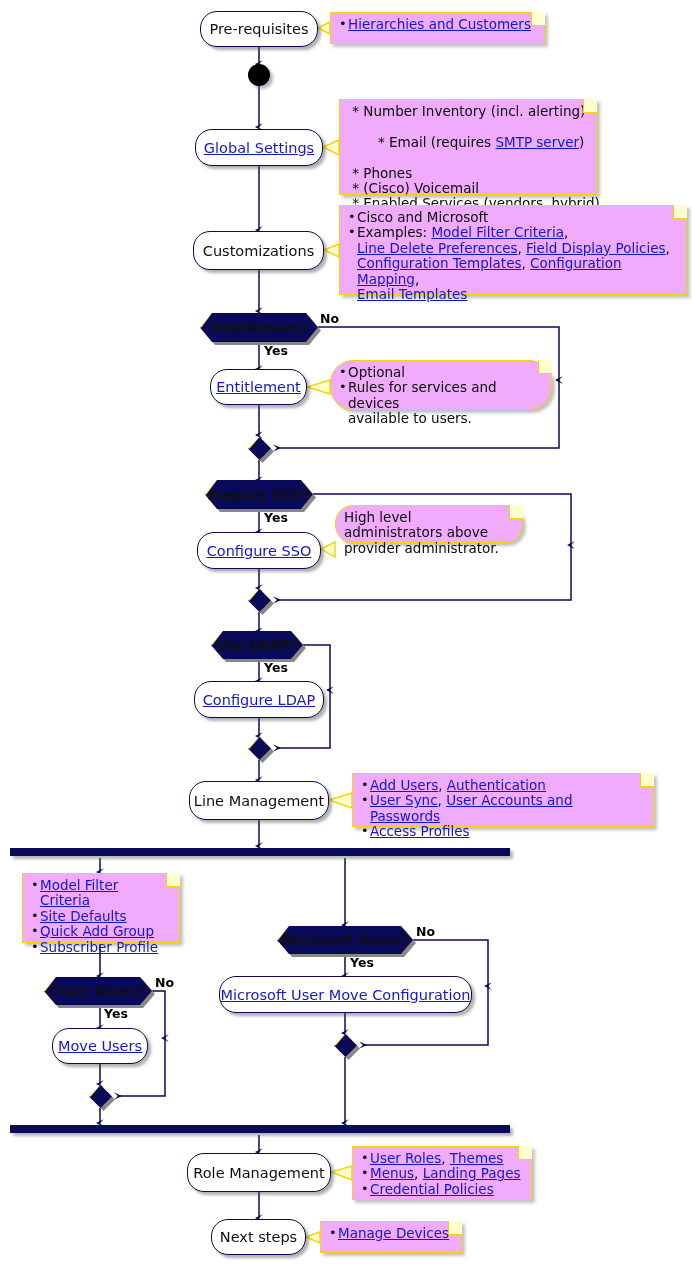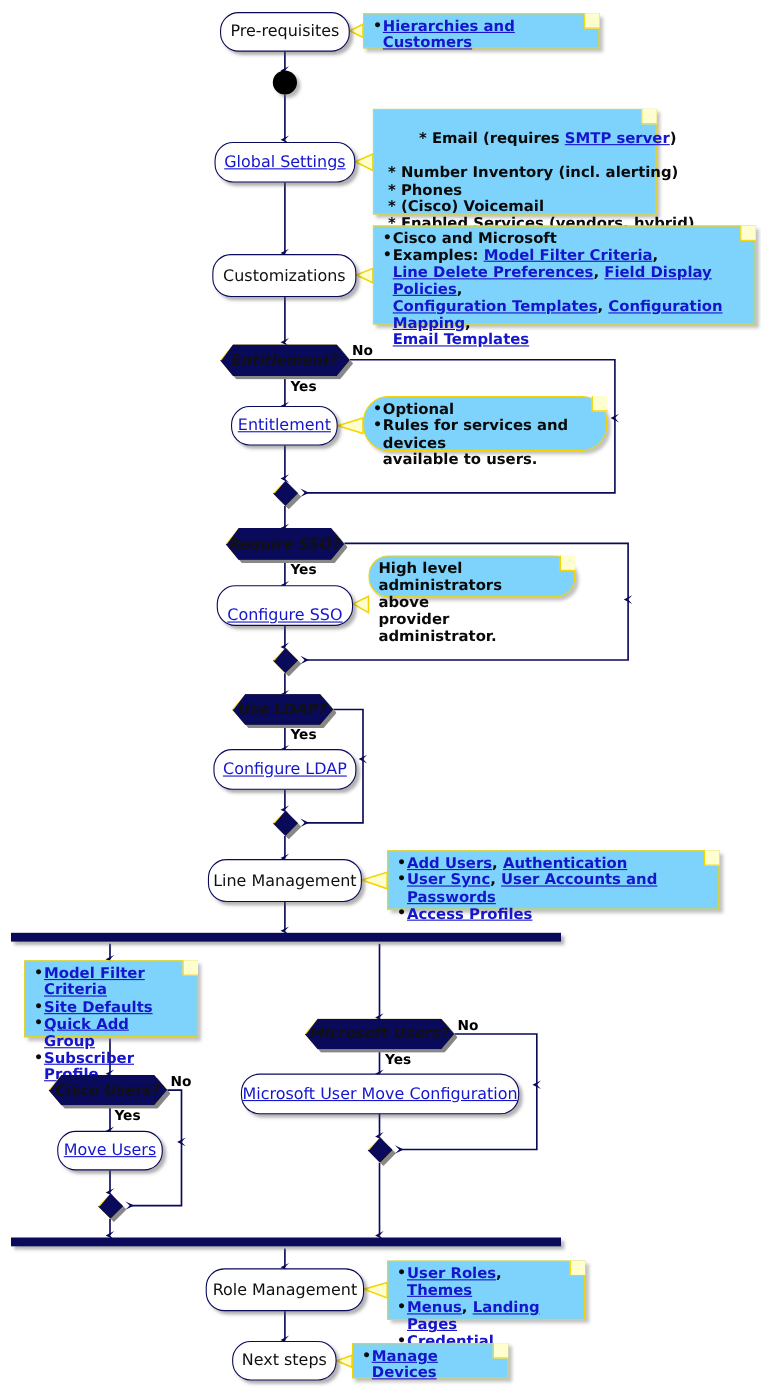--- a/index.html
+++ b/index.html
@@ -45,24 +45,24 @@
 
   
   .dot{position:absolute;width:22px;height:22px;border-radius:50%;background:#000000;
        box-shadow:3px 3px 3px rgba(110,110,110,0.5);z-index:3;}
 
   
   .bar{position:absolute;background:#0A0A5A;height:8px;
        box-shadow:3px 3px 3px rgba(120,120,120,0.55);z-index:3;}
 
   
-  .note{position:absolute;box-sizing:border-box;background:#7dd3fc;
+  .note{position:absolute;box-sizing:border-box;background:#f0abfc;
        border:1.4px solid #F5D400;
-       padding:4px 24px 5px 8px;font-size:13.5px;line-height:15.4px;color:#0A0A0A;
-       box-shadow:3px 3px 3px rgba(120,120,120,0.45);z-index:2;font-weight:bold;}
+       padding:4px 8px 5px 8px;font-size:13.5px;line-height:15.4px;color:#0A0A0A;
+       box-shadow:3px 3px 3px rgba(120,120,120,0.45);z-index:2;}
   .note .fold{position:absolute;right:-1px;top:-1px;width:13px;height:13px;
        background:#FEFECE;border-left:1.4px solid #F5D400;border-bottom:1.4px solid #F5D400;
        transform:none;}
   .note ul{margin:0;padding:0;list-style:none;}
   .note li{position:relative;padding-left:9px;}
   .note li:before{content:"\2022";position:absolute;left:0;top:-1px;font-size:13px;}
   .note .plain{white-space:pre;}
   .note .lnk{color:#1515CC;text-decoration:underline;}
   .note .cont{padding-left:9px;}
 
@@ -187,21 +187,21 @@
   </div>
 
   <div class="dec" style="left:205px;top:480px;width:108px;height:29px;">
     <div class="hexshadow"></div>
     <div class="hex"></div>
     <div class="hexline"></div>
     <div class="dlabel">Require SSO?</div>
   </div>
   <div class="elabel" style="left:264px;top:510px;">Yes</div>
 
-  <div class="act" style="left:197px;top:532px;width:124px;height:37px;align-items:flex-end;">
+  <div class="act" style="left:197px;top:532px;width:124px;height:37px;">
     <span class="lnk">Configure SSO</span>
   </div>
 
   <div class="merge" style="left:248px;top:589px;">
     <i class="ms"></i>
       <i class="mf"></i>
       <i class="ml"></i>
   </div>
 
   <div class="dec" style="left:211px;top:631px;width:92px;height:28px;">
@@ -278,24 +278,24 @@
 
   <div class="note" style="left:330px;top:12px;width:215px;height:32px;">
     <div class="fold"></div>
     <ul>
         <li><span class="lnk">Hierarchies and Customers</span></li>
       </ul>
   </div>
 
   <div class="note" style="left:339px;top:99px;width:258px;height:96px;">
     <div class="fold"></div>
+    <div class="plain"> * Number Inventory (incl. alerting)</div>
     <div class="plain">
       <span> * Email (requires </span><span class="lnk">SMTP server</span><span>)</span>
     </div>
-    <div class="plain"> * Number Inventory (incl. alerting)</div>
     <div class="plain"> * Phones</div>
     <div class="plain"> * (Cisco) Voicemail</div>
     <div class="plain"> * Enabled Services (vendors, hybrid)</div>
   </div>
 
   <div class="note" style="left:339px;top:205px;width:348px;height:90px;">
     <div class="fold"></div>
     <ul>
       <li><span>Cisco and Microsoft</span></li>
       <li>

